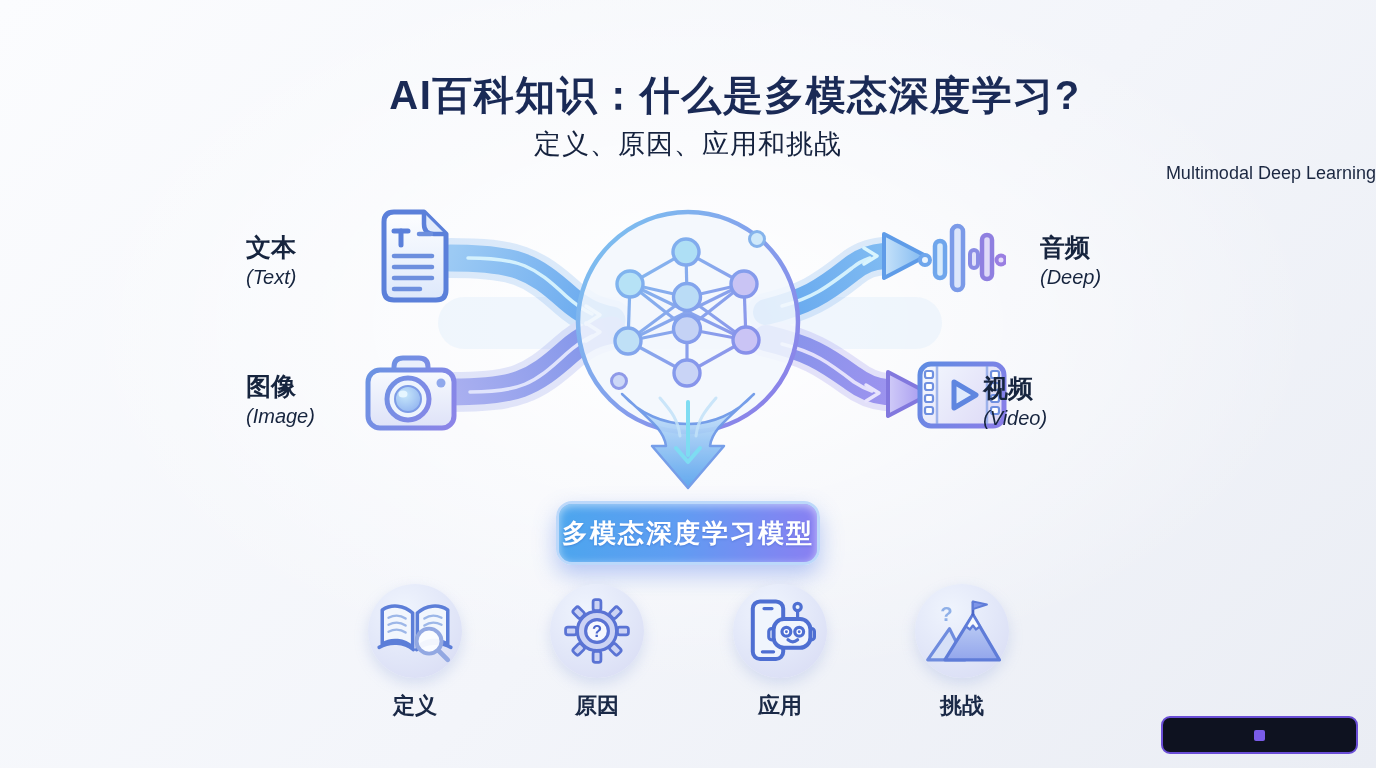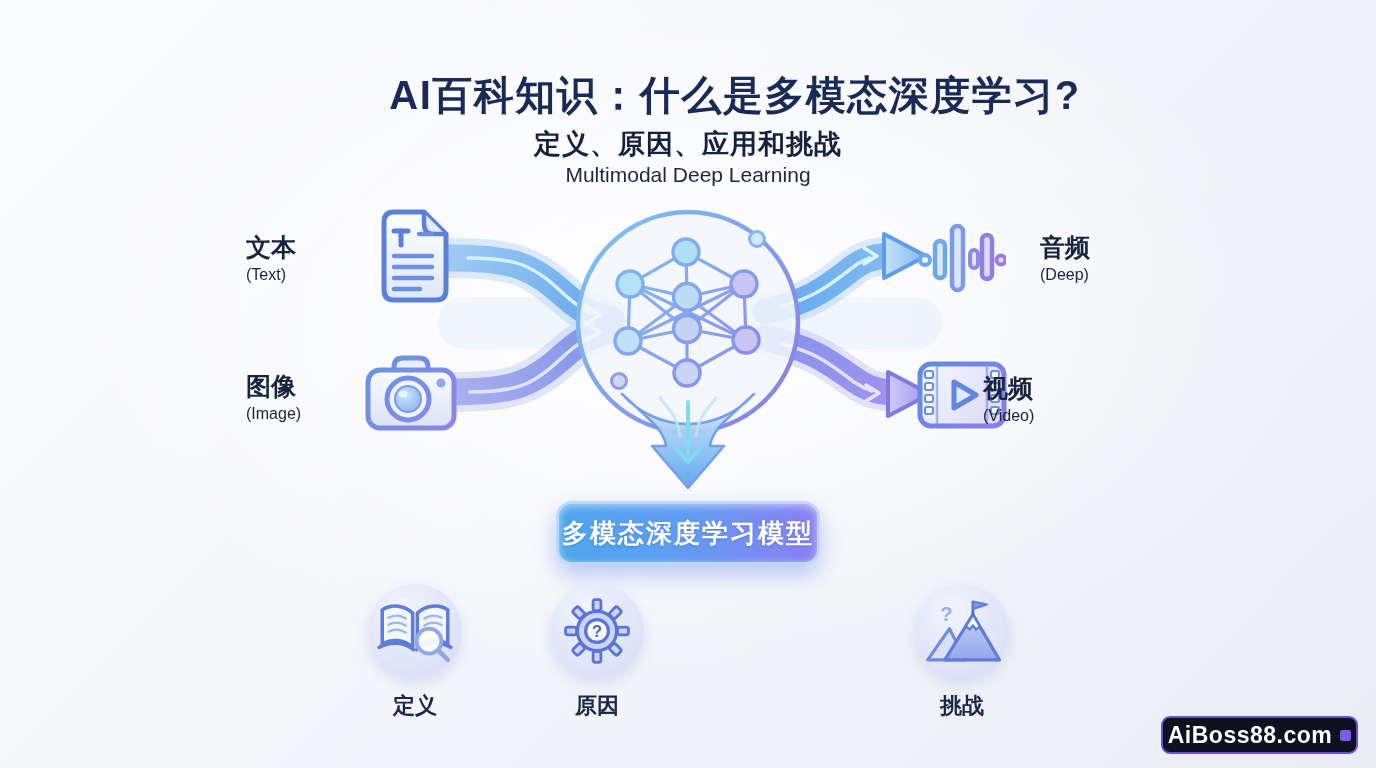--- a/index.html
+++ b/index.html
@@ -10,29 +10,29 @@
       radial-gradient(ellipse 900px 520px at 50% 42%, #ffffff 0%, rgba(255,255,255,0) 70%),
       linear-gradient(135deg,#fbfcfe 0%,#f3f5fa 55%,#eaedf4 100%);
   }
   .abs{position:absolute;}
   .title{
     top:68px;left:0;width:100%;text-align:center;
     font-size:40px;font-weight:800;color:#1a2a56;letter-spacing:1.5px;margin-left:47px;
   }
   .subtitle{
     top:126px;left:0;width:100%;text-align:center;
-    font-size:27px;font-weight:700;color:#15223e;letter-spacing:1px;
+    font-size:27px;font-weight:400;color:#15223e;letter-spacing:1px;
   }
   .subtitle-en{
-    top:163px;left:0;width:100%;text-align:center;
-    font-size:21px;font-weight:500;color:#1b2741;
+    top:163px;left:0;width:100%;text-align:right;
+    font-size:18px;font-weight:500;color:#1b2741;
   }
   .io-label{width:150px;color:#16243e;line-height:1.2;}
   .io-label .zh{font-size:25px;font-weight:600;}
-  .io-label .en{font-size:16px;font-weight:400;margin-top:3px;}
+  .io-label .en{font-size:20px;font-weight:400;margin-top:3px;font-style:italic;}
   #label-text{left:246px;top:232px;}
   #label-image{left:246px;top:371px;}
   #label-audio{left:1040px;top:232px;}
   #label-video{left:983px;top:373px;}
   .model-btn{
     left:556px;top:501px;width:264px;height:64px;border-radius:16px;
     box-sizing:border-box;border:3px solid #bcd8fa;
     background:linear-gradient(95deg,#4ca6ee 0%,#5f9df2 45%,#8a7ff2 100%);
     box-shadow:0 10px 22px rgba(104,140,235,.45), inset 0 2px 8px rgba(255,255,255,.55);
     display:flex;align-items:center;justify-content:center;
@@ -306,20 +306,39 @@
           <rect x="37" y="2" width="10" height="14" rx="3" transform="rotate(315 42 42)"></rect>
         </g>
         <circle cx="42" cy="42" r="25" fill="#ccd3f4" stroke="#5a73d4" stroke-width="4"></circle>
         <circle cx="42" cy="42" r="14.5" fill="#f6f8fe" stroke="#5a73d4" stroke-width="4"></circle>
         <text x="42" y="50" text-anchor="middle" font-size="21" font-weight="bold" fill="#4a66cc">?</text>
       </svg>
     </div>
     <div class="topic-label">原因</div>
   </div>
 
+  <div class="abs topic" id="topic-2">
+    <div class="topic-circle">
+      <svg width="80" height="66" viewBox="0 0 100 82">
+        <rect x="16" y="4" width="38" height="72" rx="9" fill="#f0f5fd" stroke="#4e6fd2" stroke-width="5"></rect>
+        <path d="M30 13 H40 M28 67 H42" stroke="#4e6fd2" stroke-width="4" stroke-linecap="round" fill="none"></path>
+        <rect x="36" y="38" width="7" height="14" rx="3.5" fill="#f0f5fd" stroke="#4e6fd2" stroke-width="4"></rect>
+        <rect x="86" y="38" width="7" height="14" rx="3.5" fill="#f0f5fd" stroke="#4e6fd2" stroke-width="4"></rect>
+        <path d="M72 26 V15" stroke="#4e6fd2" stroke-width="4" stroke-linecap="round"></path>
+        <circle cx="72" cy="11" r="4.5" fill="#eaf2fd" stroke="#4e6fd2" stroke-width="4"></circle>
+        <rect x="42" y="26" width="46" height="36" rx="13" fill="#f0f5fd" stroke="#4e6fd2" stroke-width="5"></rect>
+        <circle cx="58" cy="42" r="5.5" fill="#ffffff" stroke="#4e6fd2" stroke-width="4"></circle>
+        <circle cx="74" cy="42" r="5.5" fill="#ffffff" stroke="#4e6fd2" stroke-width="4"></circle>
+        <circle cx="58" cy="42" r="1.8" fill="#4e6fd2"></circle>
+          <circle cx="74" cy="42" r="1.8" fill="#4e6fd2"></circle>
+        <path d="M60 52 Q66 57 72 52" fill="none" stroke="#4e6fd2" stroke-width="4" stroke-linecap="round"></path>
+      </svg>
+    </div>
+    <div class="topic-label">应用</div>
+  </div>
 
   <div class="abs topic" id="topic-3">
     <div class="topic-circle">
       <svg width="78" height="68" viewBox="0 0 100 86">
         <defs>
           <linearGradient id="gMtn" x1="0" y1="0" x2="0" y2="1">
             <stop offset="0" stop-color="#c3d3f5"></stop>
               <stop offset="1" stop-color="#93a6ec"></stop>
           </linearGradient>
         </defs>
@@ -328,17 +347,16 @@
         <polygon points="28,80 64,22 98,80" fill="url(#gMtn)" stroke="#5f7cd8" stroke-width="4" stroke-linejoin="round"></polygon>
         <path d="M55 37 L64 22 L73 37 L68 41 L64 36 L60 41 Z" fill="#f6f9fe" stroke="#5f7cd8" stroke-width="3" stroke-linejoin="round"></path>
         <path d="M64 22 V6" stroke="#4a66c8" stroke-width="3.5" stroke-linecap="round"></path>
         <polygon points="64,5 82,9 64,15" fill="#8096e8" stroke="#5f7cd8" stroke-width="2.5" stroke-linejoin="round"></polygon>
       </svg>
     </div>
     <div class="topic-label">挑战</div>
   </div>
 
   <div class="abs watermark">
-    <span>AiBoss88.com</span>
     <span class="sq"></span>
   </div>
 
 </div>
 
 </body></html>

